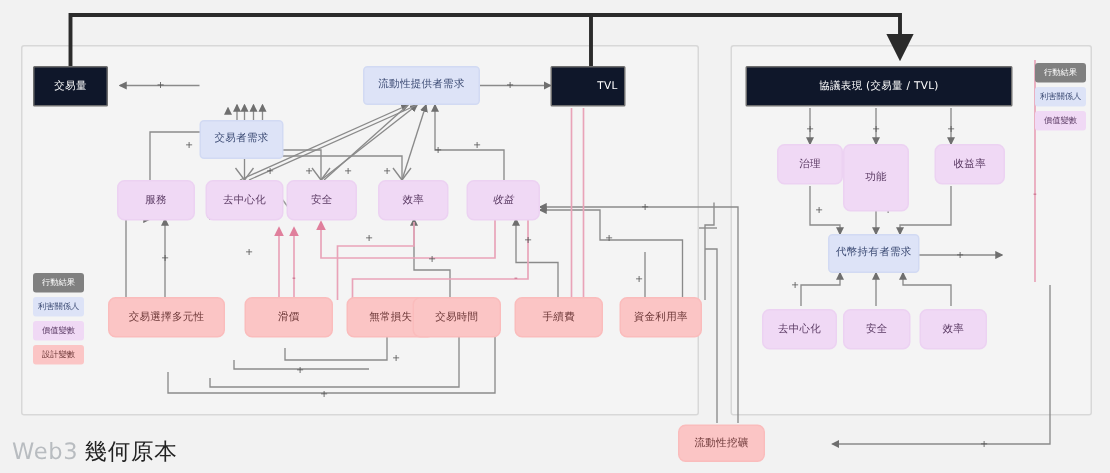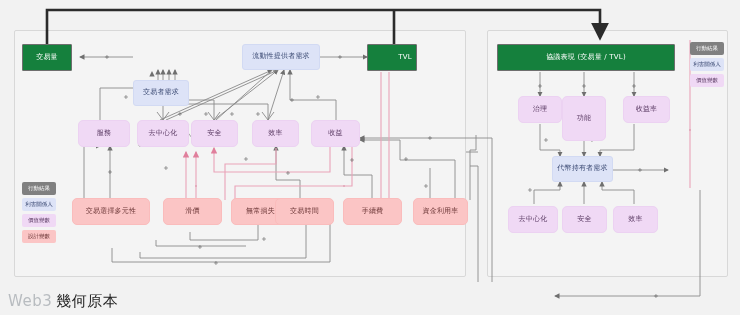--- a/index.html
+++ b/index.html
@@ -29,21 +29,21 @@
     align-items: center;
     justify-content: center;
     text-align: center;
     line-height: 1.1;
     font-size: 7px;
     color: #2b2b2b;
     letter-spacing: 0.2px;
     padding: 1px 2px;
   }
   .n-gray {
-    background: #15803d;
+    background: #0f172a;
     color: #ffffff;
     border: 1px solid #6e6e6e;
     border-radius: 1px;
   }
   .n-blue {
     background: #dde3f7;
     color: #3b4a73;
     border: 1px solid #d2daf3;
     border-radius: 3px;
   }
@@ -257,21 +257,21 @@
   <div class="node n-blue" style="left:133px; top:44px; width:56px; height:26px;margin-top:36px;">交易者需求</div>
 
   <div class="node n-blue" style="left:242px; top:44px; width:78px; height:26px;">流動性提供者需求</div>
 
   <div class="node n-gray" style="left:367px; top:44px; width:50px; height:27px;padding-left:28px;">TVL</div>
 
   <div class="node n-purple" style="left:78px; top:120px; width:52px; height:27px;">服務</div>
   <div class="node n-purple" style="left:137px; top:120px; width:52px; height:27px;">去中心化</div>
   <div class="node n-purple" style="left:191px; top:120px; width:47px; height:27px;">安全</div>
   <div class="node n-purple" style="left:252px; top:120px; width:47px; height:27px;">效率</div>
-  <div class="node n-purple" style="left:311px; top:120px; width:49px; height:27px;">收益</div>
+  <div class="node n-purple" style="left:311px; top:120px; width:49px; height:27px;font-style:italic;">收益</div>
 
   <div class="node n-pink" style="left:72px; top:198px; width:78px; height:27px;">交易選擇多元性</div>
   <div class="node n-pink" style="left:163px; top:198px; width:59px; height:27px;">滑價</div>
   <div class="node n-pink" style="left:231px; top:198px; width:59px; height:27px;">無常損失</div>
   <div class="node n-pink" style="left:275px; top:198px; width:59px; height:27px;">交易時間</div>
   <div class="node n-pink" style="left:343px; top:198px; width:59px; height:27px;">手續費</div>
   <div class="node n-pink" style="left:413px; top:198px; width:55px; height:27px;">資金利用率</div>
 
   <div class="node n-gray" style="left:497px; top:44px; width:178px; height:27px;">協議表現 (交易量 / TVL)</div>
 
@@ -279,20 +279,21 @@
   <div class="node n-purple" style="left:562px; top:96px; width:44px; height:45px;">功能</div>
   <div class="node n-purple" style="left:611px; top:96px; width:47px; height:27px;margin-left:12px;">收益率</div>
 
   <div class="node n-blue" style="left:552px; top:156px; width:61px; height:26px;">代幣持有者需求</div>
 
 
   <div class="node n-purple" style="left:508px; top:206px; width:50px; height:27px;">去中心化</div>
   <div class="node n-purple" style="left:562px; top:206px; width:45px; height:27px;">安全</div>
   <div class="node n-purple" style="left:613px; top:206px; width:45px; height:27px;">效率</div>
 
+  <div class="node n-pink" style="left:452px; top:283px; width:58px; height:25px;">流動性挖礦</div>
 
   <div class="legend" style="left:22px; top:182px;">
     <div class="swatch sw-gray">行動結果</div>
     <div class="swatch sw-blue">利害關係人</div>
     <div class="swatch sw-purple">價值變數</div>
     <div class="swatch sw-pink">設計變數</div>
   </div>
 
   <div class="legend" style="left:690px; top:42px;">
     <div class="swatch sw-gray">行動結果</div>

